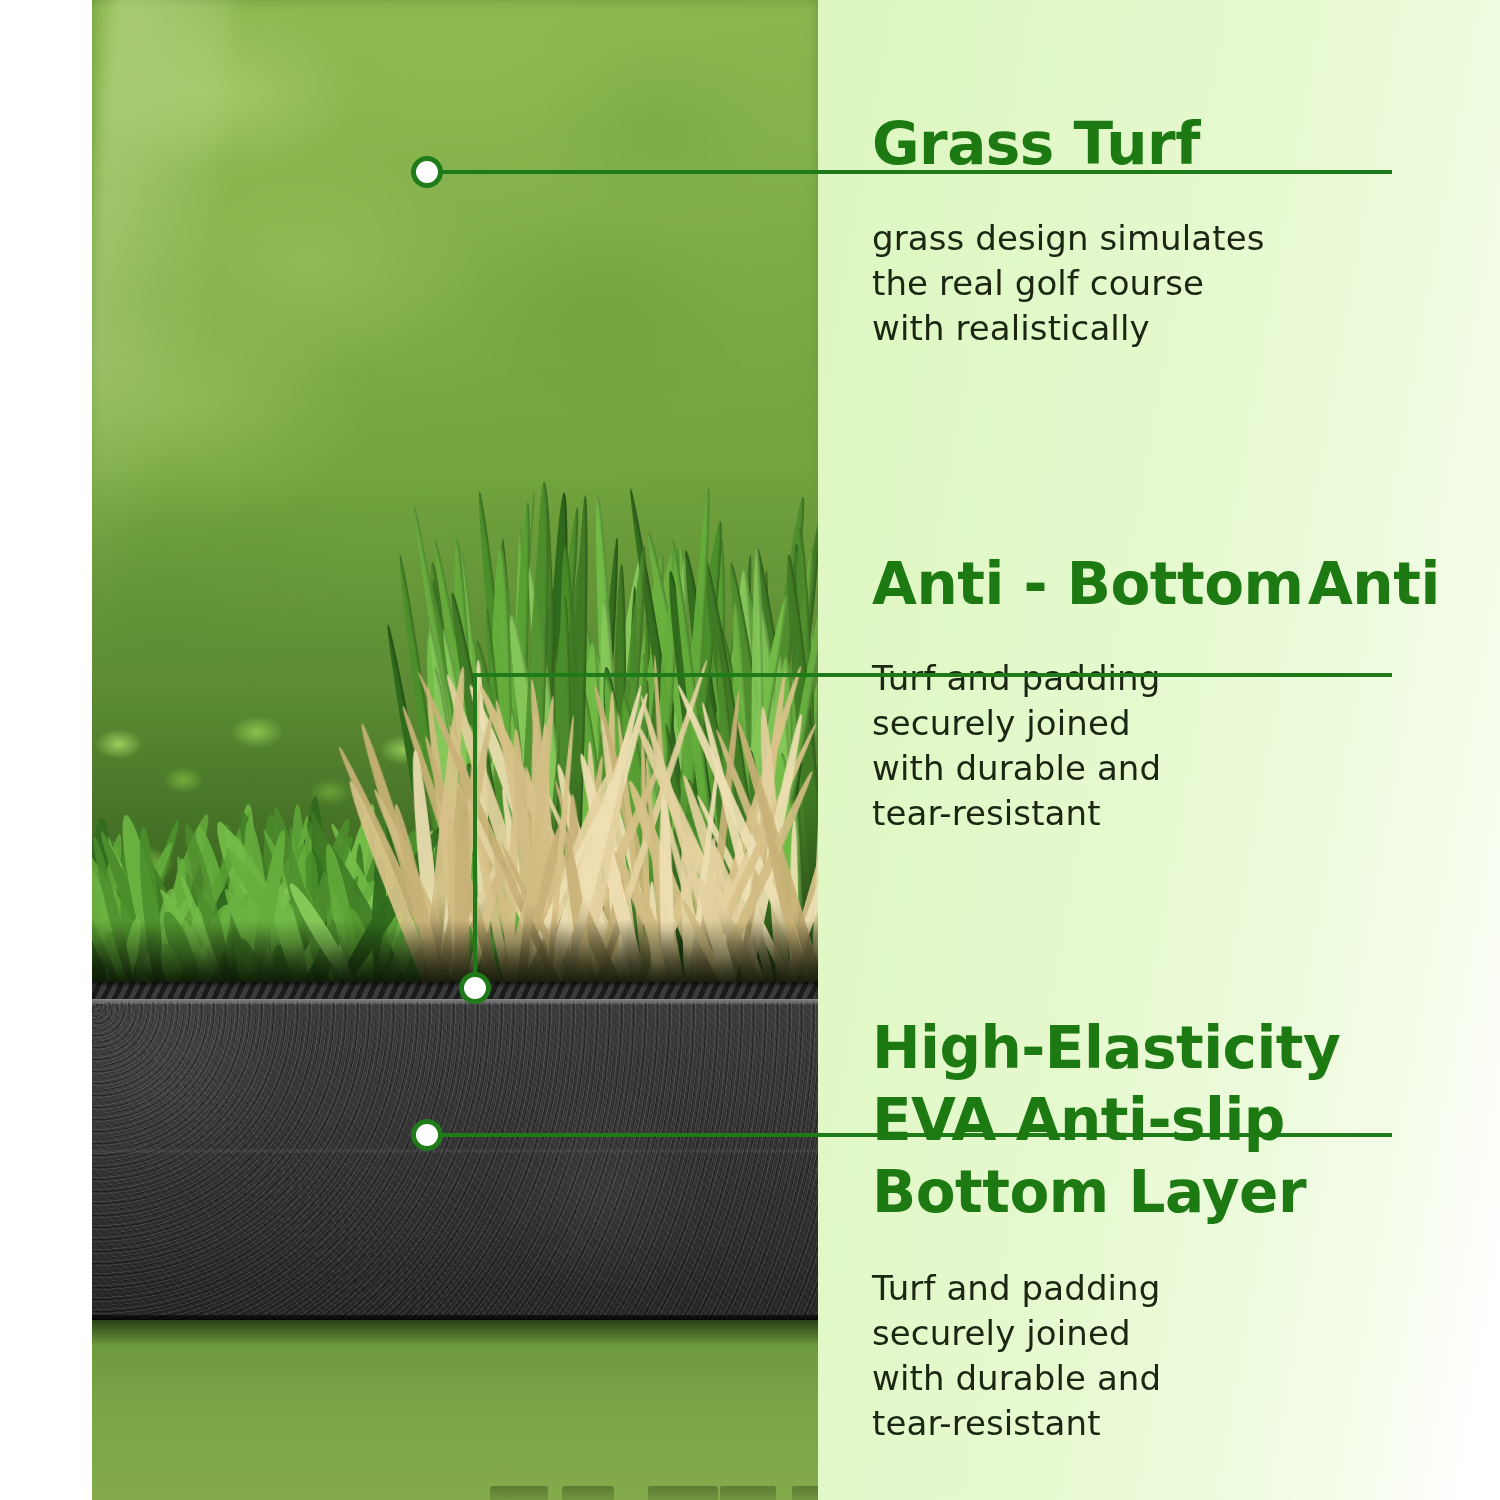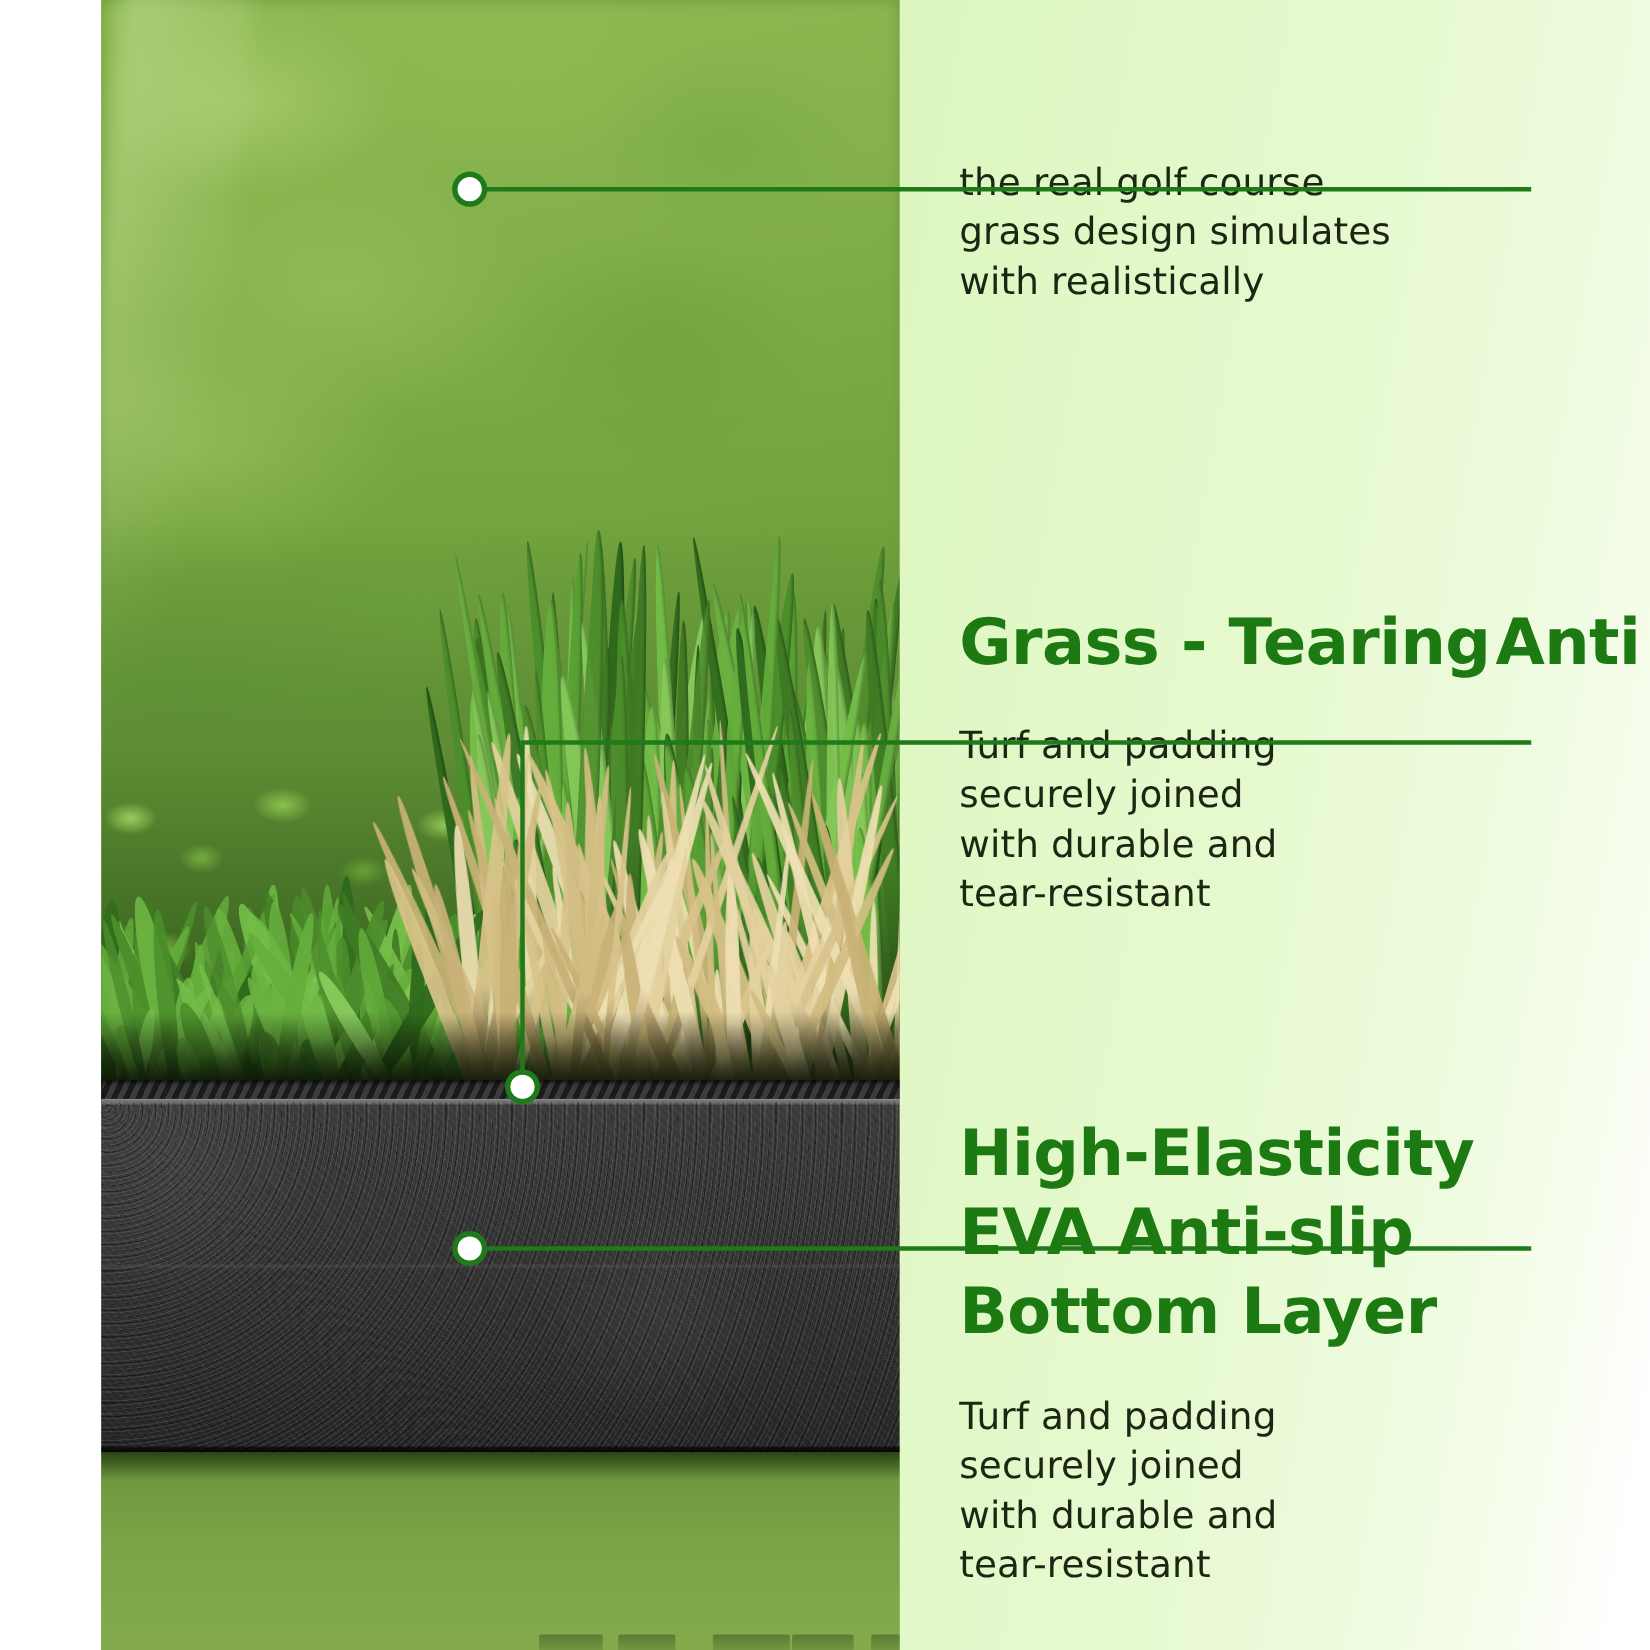--- a/index.html
+++ b/index.html
@@ -866,30 +866,33 @@
         <div class="ftile" style="left: 470px; width: 52px;"></div>
         <div class="ftile" style="left: 556px; width: 70px;"></div>
         <div class="ftile" style="left: 628px; width: 56px;"></div>
         <div class="ftile" style="left: 700px; width: 50px;"></div>
       </div>
   </div>
 
   <div class="panel">
 
     <div class="block" style="top:108px;">
+      <div class="hl-wrap">
+        <div class="hl-line"><span class="headline">Grass Turf</span></div>
+      </div>
       <div class="body" style="margin-top:36px;">
+        <div>grass design simulates</div>
         <div>the real golf course</div>
-        <div>grass design simulates</div>
         <div>with realistically</div>
       </div>
     </div>
 
     <div class="block" style="top:548px;">
       <div class="hl-wrap">
-        <div class="hl-line"><span class="headline">Grass - Tearing</span></div>
+        <div class="hl-line"><span class="headline">Anti - Bottom</span></div>
         <div class="hl-line"><span class="headline">Anti</span></div>
       </div>
       <div class="body" style="margin-top:36px;">
         <div>Turf and padding</div>
         <div>securely joined</div>
         <div>with durable and</div>
         <div>tear-resistant</div>
       </div>
     </div>
 

